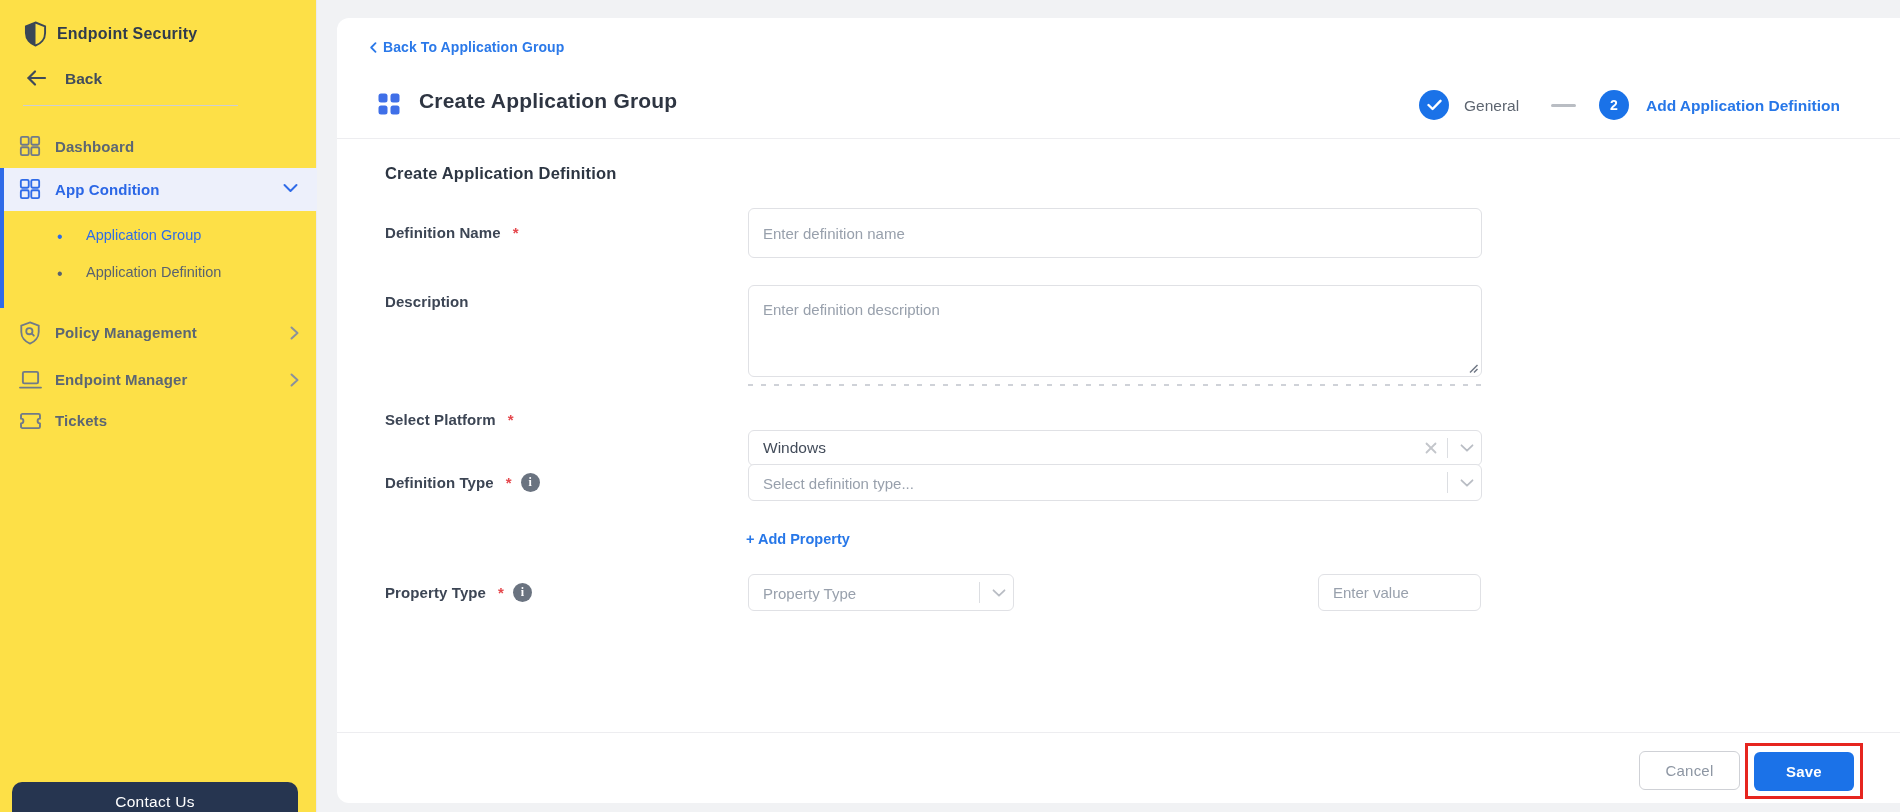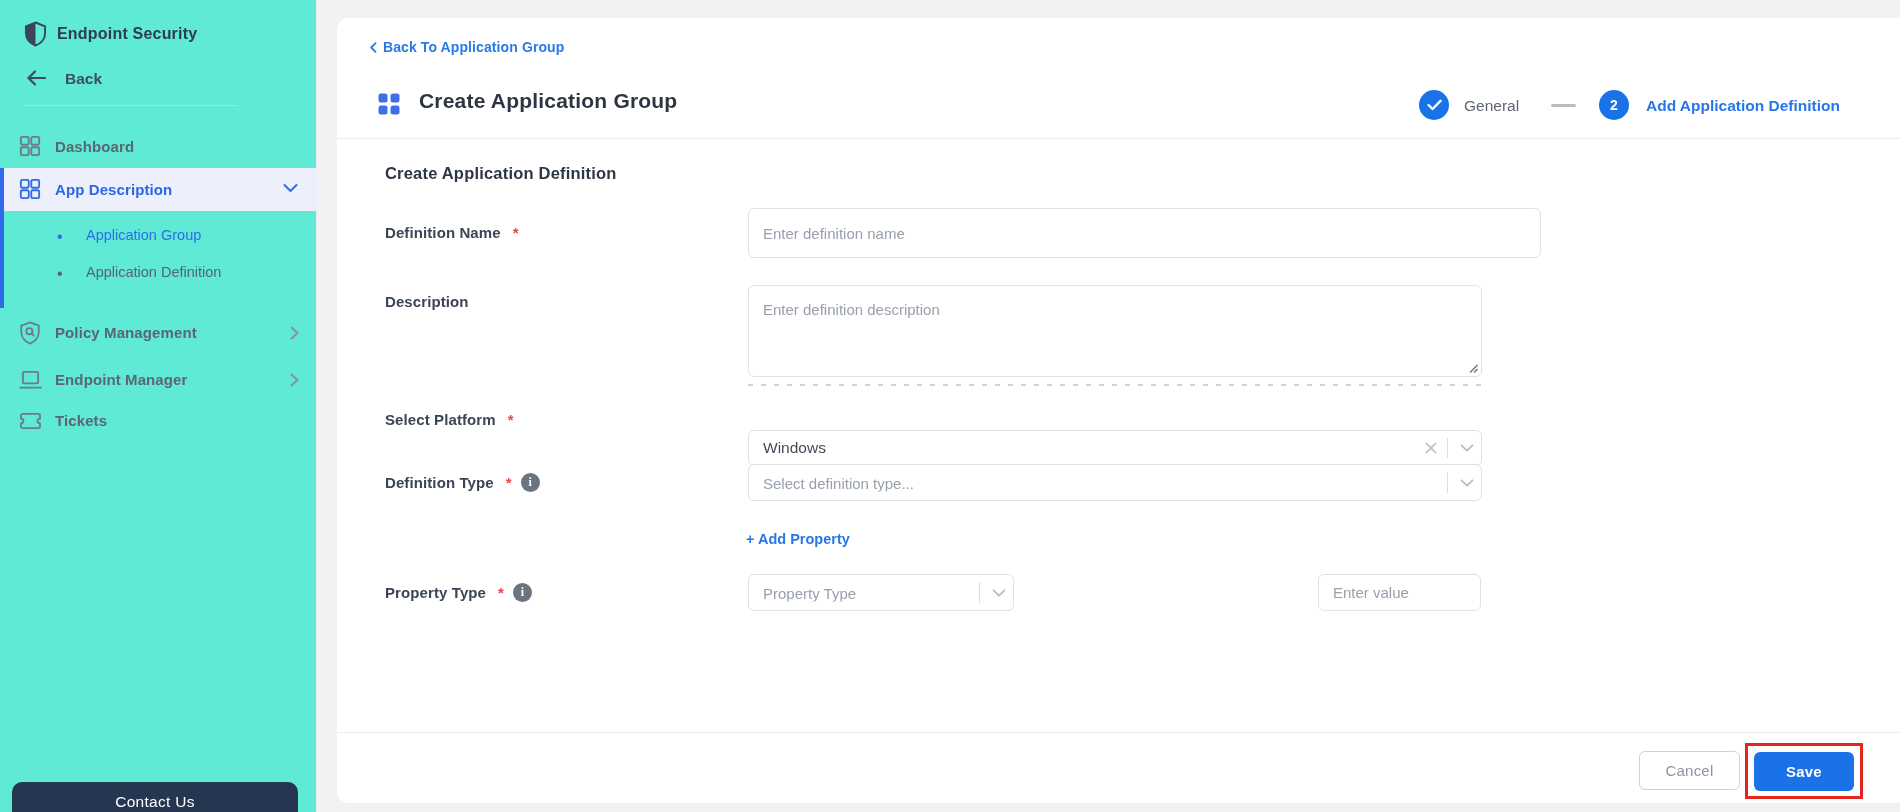--- a/index.html
+++ b/index.html
@@ -9,21 +9,21 @@
     font-family:"Liberation Sans", sans-serif;
     background:#f1f2f4;
     color:#3c4554;
     overflow:hidden;
   }
   #app { position:relative; width:1900px; height:812px; overflow:hidden; }
 
   
   .sidebar {
     position:absolute; left:0; top:0; width:317px; height:812px;
-    background:#5eead4; border-right:1px solid #eaeaee;
+    background:#fde047; border-right:1px solid #eaeaee;
   }
   .sb-abs { position:absolute; }
   .brand-label { font-size:16px; font-weight:700; color:#303b4d; letter-spacing:.2px; }
   .back-label  { font-size:15.5px; font-weight:600; color:#414c5c; }
   .sb-divider  { background:#cdced3; height:1px; }
   .sb-item-label { font-size:15px; font-weight:600; color:#5c6673; letter-spacing:.1px; }
   .sb-item-label.active { color:#2b67e6; }
   .sb-sub-label { font-size:14.5px; font-weight:500; color:#59626f; }
   .sb-sub-label.active { color:#2e6ce8; }
   .sb-bullet { font-size:16px; line-height:10px; }
@@ -147,21 +147,21 @@
 
     <div class="active-row" style="cursor:pointer;">
       <span style="position:absolute; left:19px; top:10px;">
         <svg width="22" height="22" viewBox="0 0 24 24" fill="none" stroke="#2f6be8" stroke-width="2">
           <rect x="2" y="2" width="8.6" height="8.6" rx="1.5"></rect>
             <rect x="13.4" y="2" width="8.6" height="8.6" rx="1.5"></rect>
           <rect x="2" y="13.4" width="8.6" height="8.6" rx="1.5"></rect>
             <rect x="13.4" y="13.4" width="8.6" height="8.6" rx="1.5"></rect>
         </svg>
       </span>
-      <span class="sb-item-label active" style="position:absolute; left:55px; top:13px;">App Description</span>
+      <span class="sb-item-label active" style="position:absolute; left:55px; top:13px;">App Condition</span>
       <span style="position:absolute; left:283px; top:15px;">
         <svg width="15" height="10" viewBox="0 0 15 10" fill="none" stroke="#2f6be8" stroke-width="2" stroke-linecap="round" stroke-linejoin="round">
           <polyline points="1.5,2 7.5,8 13.5,2"></polyline>
         </svg>
       </span>
     </div>
     <div class="active-bar"></div>
 
     <div class="sb-abs" style="left:0; top:224px; width:317px; height:24px; cursor:pointer;">
       <span class="sb-bullet" style="position:absolute; left:57px; top:8px; color:#2e6ce8;">•</span>
@@ -249,21 +249,21 @@
     <span class="step-label-current" style="left:1309px;">Add Application Definition</span>
 
     <div class="hdr-divider"></div>
 
     <h2 class="section-title">Create Application Definition</h2>
 
     <div class="f-label" style="top:206px;">
       <span>Definition Name</span>
         <span class="req">*</span>
     </div>
-    <div class="field" style="left:411px; top:190px; width:793px; height:50px;">
+    <div class="field" style="left:411px; top:190px; width:734px; height:50px;">
       <input type="text" placeholder="Enter definition name" style="">
     </div>
 
     <div class="f-label" style="top:275px;">
       <span>Description</span>
     </div>
     <div class="field" style="left:411px; top:267px; width:734px; height:92px;">
       <textarea placeholder="Enter definition description" style=""></textarea>
       <span class="resize-handle">
         <svg width="10" height="10" viewBox="0 0 10 10" stroke="#6e7683" stroke-width="1.4">

